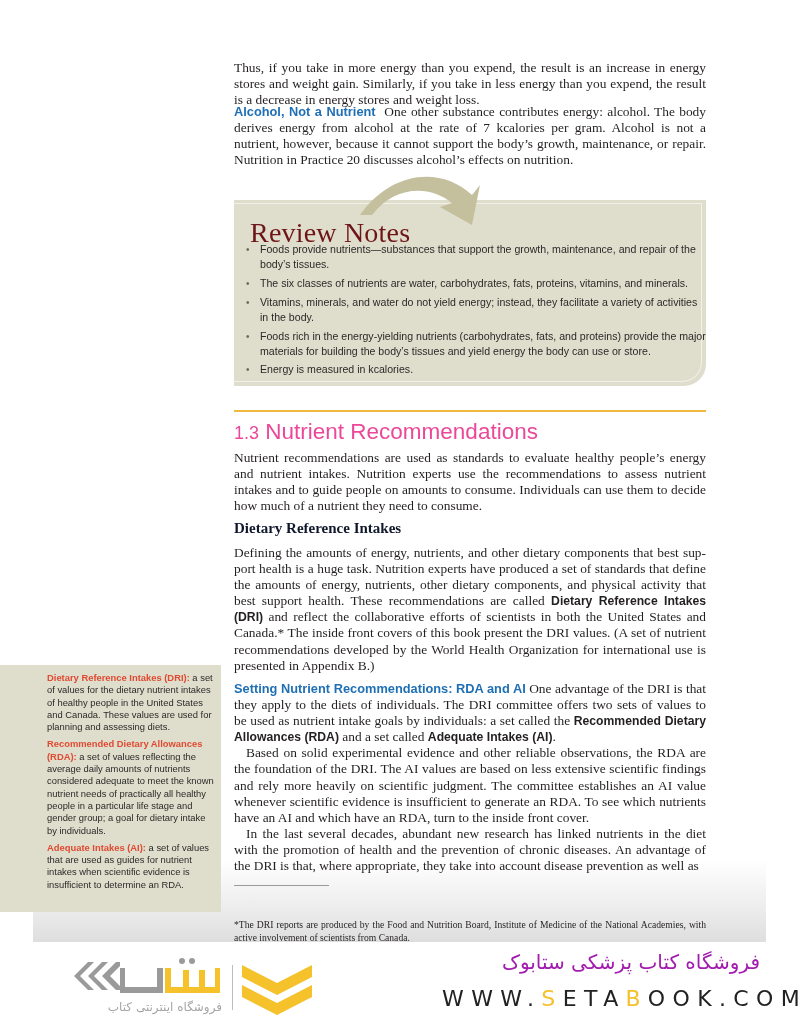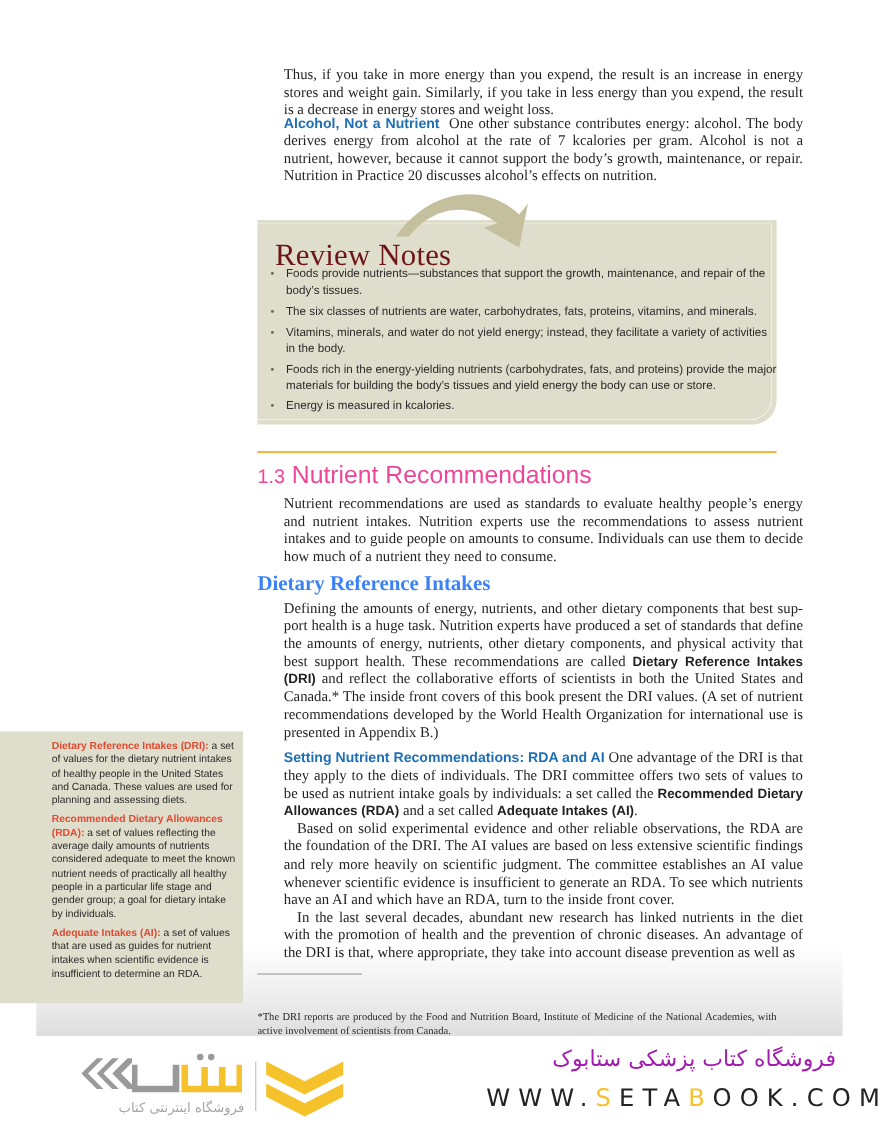--- a/index.html
+++ b/index.html
@@ -4,21 +4,21 @@
 <style>
   * { box-sizing: border-box; margin: 0; padding: 0; }
   html, body { width: 800px; height: 1023px; background: #ffffff; overflow: hidden; }
   body { position: relative; font-family: "Liberation Serif", "DejaVu Serif", serif; color: #231f20; }
 
   .page-shade {
     position: absolute; left: 33px; top: 860px; width: 733px; height: 82px;
     background: linear-gradient(to bottom, #ffffff 0%, #ececec 60%, #dedede 100%);
   }
 
-  .main { position: absolute; left: 234px; width: 472px; margin-left: 24px; }
+  .main { position: absolute; left: 234px; width: 472px; }
   .body-text {
     font-size: 13.4px; line-height: 16.1px; text-align: justify;
     hyphens: manual; color: #231f20;
   }
   .indent { text-indent: 12px; }
 
   .run-head {
     font-family: "Liberation Sans", "DejaVu Sans", sans-serif;
     font-weight: bold; color: #1f6fb5; font-size: 12.8px;
   }
@@ -64,21 +64,21 @@
     position: absolute; left: 234px; top: 419px;
     font-family: "Liberation Sans", "DejaVu Sans", sans-serif;
     font-size: 22.5px; color: #ec4899; font-weight: normal;
   }
   .section-title .num { font-size: 18px; }
   #para3 { top: 450px; }
 
   .sub-title {
     position: absolute; left: 234px; top: 520px;
     font-family: "Liberation Serif", "DejaVu Serif", serif;
-    font-weight: bold; font-size: 19px; color: #3b82f6;
+    font-weight: bold; font-size: 15px; color: #0f172a;
   }
   #para4 { top: 545px; }
   #para5 { top: 681px; }
 
   .footnote-rule {
     position: absolute; left: 234px; top: 885px; width: 95px; height: 1px; background: #9a9a9a;
   }
   .footnote {
     position: absolute; left: 234px; top: 889px; width: 472px;
     font-size: 9.6px; line-height: 13px; text-align: justify; color: #231f20; margin-top: 29px;

